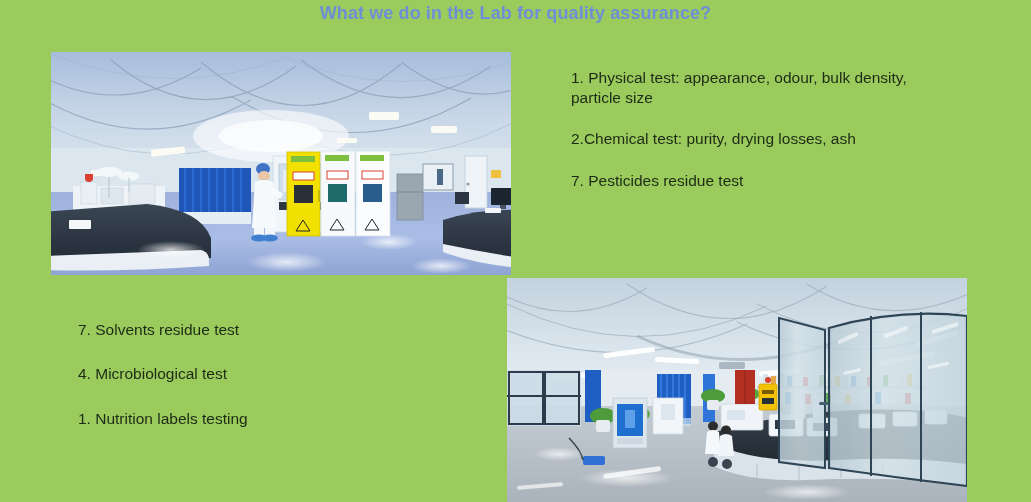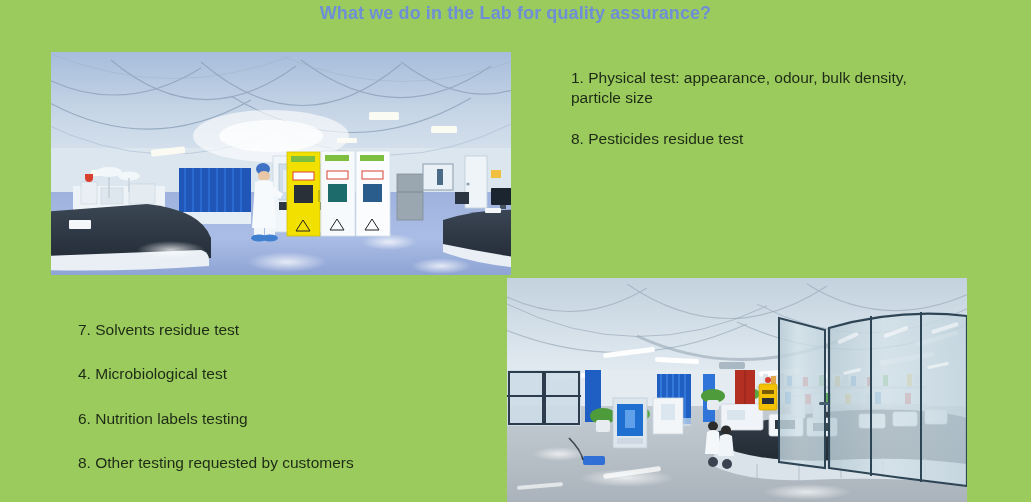--- a/index.html
+++ b/index.html
@@ -233,28 +233,28 @@
         <ellipse cx="120" cy="198" rx="34" ry="9" fill="url(#tlGlow)"></ellipse>
         <ellipse cx="236" cy="210" rx="40" ry="10" fill="url(#tlGlow)"></ellipse>
         <ellipse cx="338" cy="190" rx="28" ry="8" fill="url(#tlGlow)"></ellipse>
         <ellipse cx="390" cy="214" rx="30" ry="8" fill="url(#tlGlow)"></ellipse>
       </g>
     </svg>
   </div>
 
   <div class="text-block" id="right-list">
     <p class="list-item">1. Physical test: appearance, odour, bulk density, particle size</p>
-    <p class="list-item">8. Pesticides residue test</p>
+    <p class="list-item">2.Chemical test: purity, drying losses, ash</p>
+    <p class="list-item">7. Pesticides residue test</p>
   </div>
 
   <div class="text-block" id="bottom-left-list">
     <p class="list-item">7. Solvents residue test</p>
     <p class="list-item">4. Microbiological test</p>
-    <p class="list-item">6. Nutrition labels testing</p>
-    <p class="list-item">8. Other testing requested by customers</p>
+    <p class="list-item">1. Nutrition labels testing</p>
   </div>
 
   <div class="photo" id="photo-bottom-right">
     <svg viewBox="0 0 460 224" preserveAspectRatio="none">
       <defs>
         <linearGradient id="brCeil" x1="0" y1="0" x2="0" y2="1">
           <stop offset="0%" stop-color="#c3d2de"></stop>
           <stop offset="60%" stop-color="#dbe5ed"></stop>
           <stop offset="100%" stop-color="#eaf0f5"></stop>
         </linearGradient>

